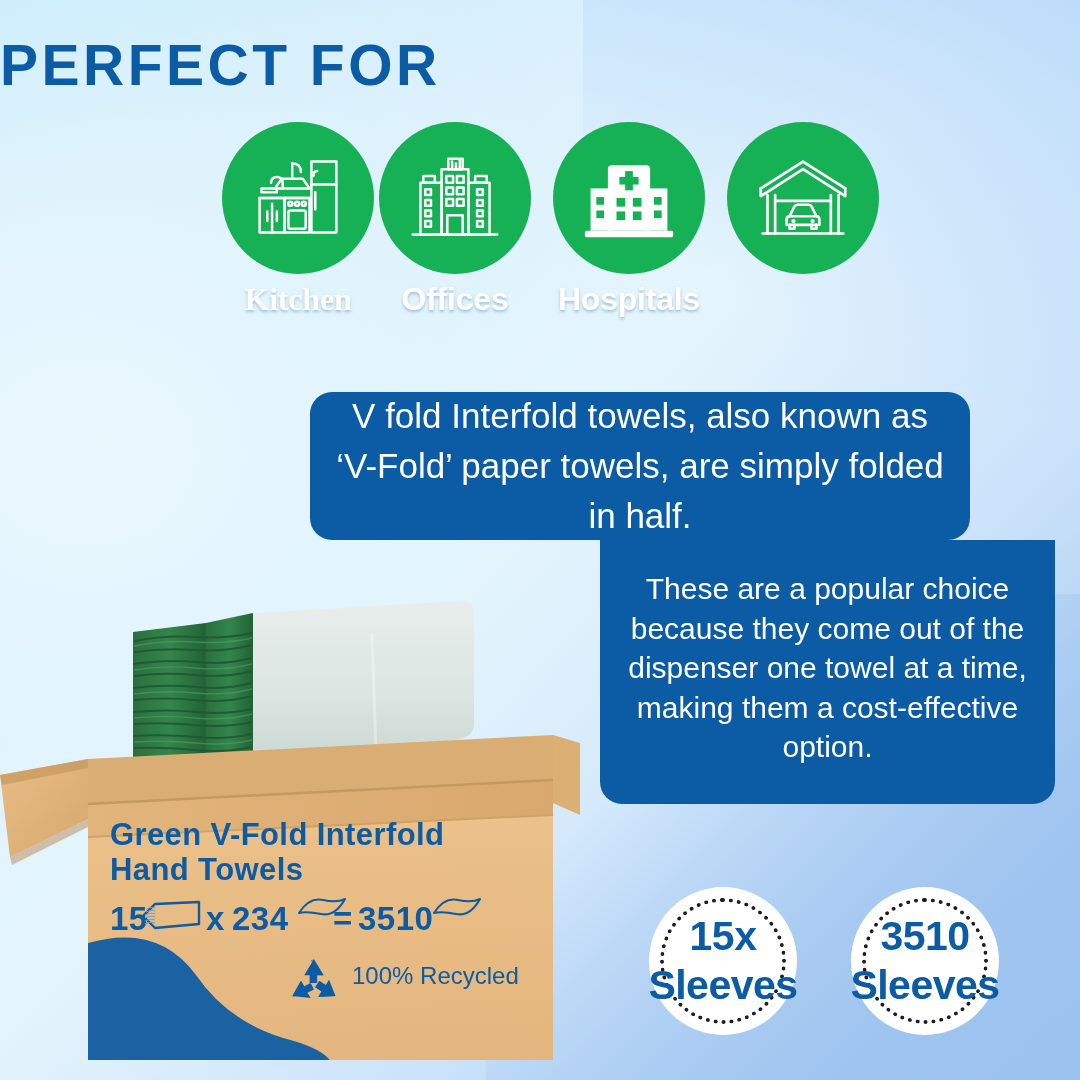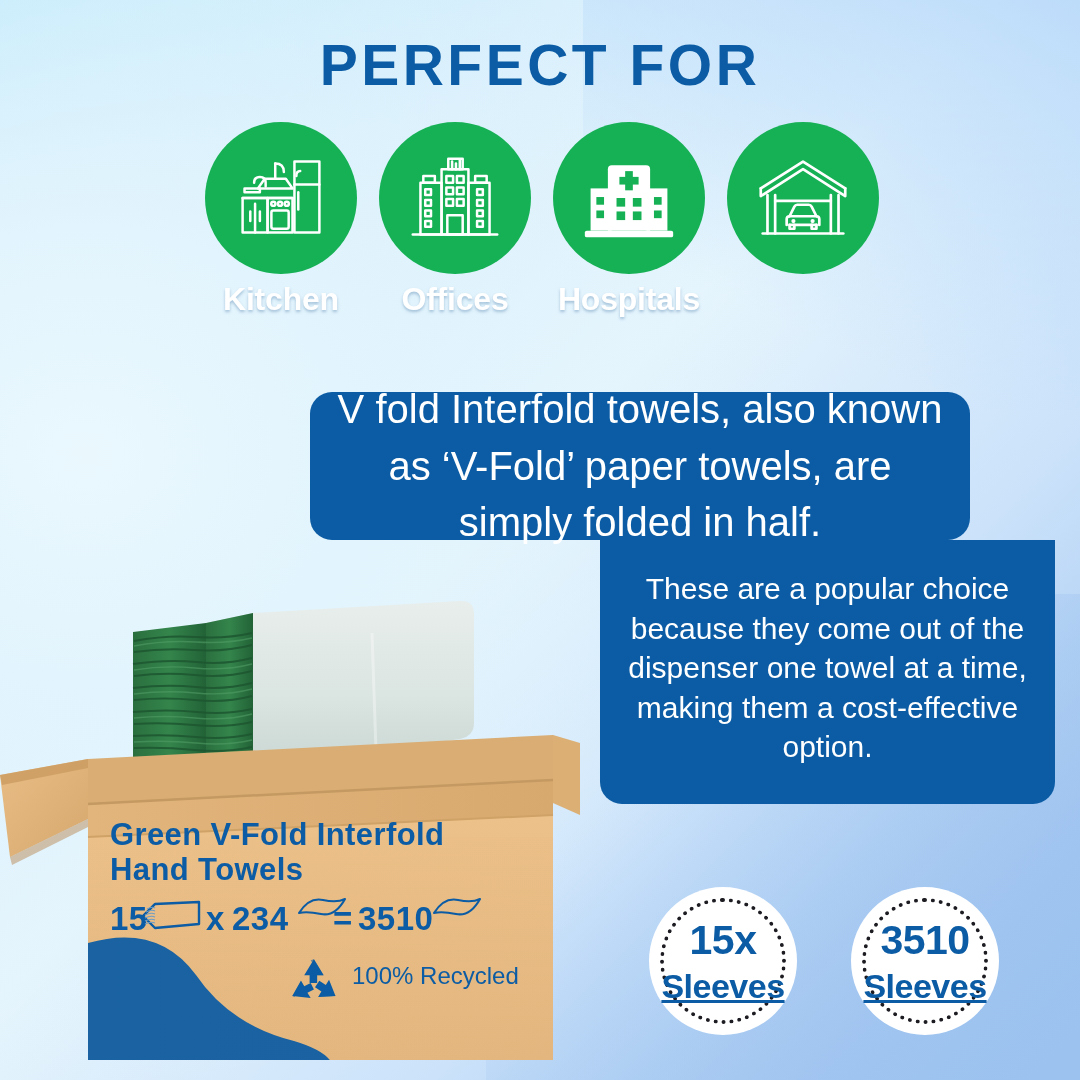--- a/index.html
+++ b/index.html
@@ -16,21 +16,20 @@
           linear-gradient(135deg, #bde9fb 0%, #d8effc 26%, #e6f5fd 46%, #cbe2fa 70%, #a8caf1 88%, #9cc2ef 100%);
   }
   #bg-tr { position:absolute; top:0; right:0; width:46%; height:38%;
            background: linear-gradient(205deg, #bddcfa 0%, rgba(189,220,250,0) 72%); }
   #bg-br { position:absolute; bottom:0; right:0; width:55%; height:45%;
            background: linear-gradient(315deg, #9cc2ef 0%, rgba(156,194,239,0) 70%); }
 
   
   #title {
     position:absolute; top:34px; left:0; width:100%;
-    text-align:center;
     font-size:57px; font-weight:bold; letter-spacing:3.5px;
     color:#0b5ca4; line-height:1.1;
   }
 
   
   #icon-row { position:absolute; top:122px; left:205px; width:676px; height:215px; }
   .icon-item { position:absolute; top:0; width:152px; }
   .icon-circle {
     width:152px; height:152px; border-radius:50%;
     background:#15b154;
@@ -47,21 +46,21 @@
   
   .panel {
     position:absolute; background:#0b5ca4; color:#fff;
     text-align:center;
   }
   #panel-1 {
     left:310px; top:392px; width:660px; height:148px;
     border-radius:22px;
     display:flex; align-items:center; justify-content:center;
     padding:16px 26px;
-    font-size:40px; line-height:1.42;
+    font-size:35px; line-height:1.42;
   }
   #panel-2 {
     left:600px; top:540px; width:455px; height:264px;
     border-radius:0 0 22px 22px;
     display:flex; align-items:center; justify-content:center;
     padding:6px 18px 14px;
     font-size:30px; line-height:1.32;
   }
   #panel-2::before {
     content:""; position:absolute; left:0; top:-2px; width:22px; height:24px;
@@ -76,36 +75,36 @@
     position:absolute; width:148px; height:148px; border-radius:50%;
     background:#ffffff;
     display:flex; flex-direction:column; align-items:center; justify-content:center;
     color:#0b5ca4; line-height:1.0;
   }
   .badge .ring {
     position:absolute; inset:11px; border-radius:50%;
     border:4px dotted #1c1c22;
   }
   .badge .big { font-size:41px; font-weight:bold; letter-spacing:-0.5px; position:relative; }
-  .badge .small { font-size:34px; font-weight:bold; letter-spacing:-0.5px; position:relative; margin-top:8px;text-decoration:underline;}
+  .badge .small { font-size:41px; font-weight:bold; letter-spacing:-0.5px; position:relative; margin-top:8px;}
   #badge-sleeves { left:649px; top:887px; }
   #badge-sheets  { left:851px; top:887px; }
 </style>
 </head>
 <body>
 
 <div id="bg"></div>
 <div id="bg-tr"></div>
 <div id="bg-br"></div>
 
 <div id="title">PERFECT FOR</div>
 
 <div id="icon-row">
 
-  <div class="icon-item" style="left:0px;">
+  <div class="icon-item" style="left:17px;font-family:Liberation Serif, serif;">
     <div class="icon-circle">
       <svg viewBox="0 0 100 100" fill="none" stroke="#fff" stroke-width="2.6" stroke-linecap="round" stroke-linejoin="round">
 
         <rect x="64" y="12" width="26" height="74"></rect>
         <line x1="64" y1="36" x2="90" y2="36"></line>
         <path d="M70 22 q-4 0 -4 5"></path>
         <line x1="68" y1="44" x2="68" y2="62"></line>
 
         <path d="M33 30 h22 l7 10 h-36 z"></path>
         <line x1="44" y1="14" x2="44" y2="30"></line>

